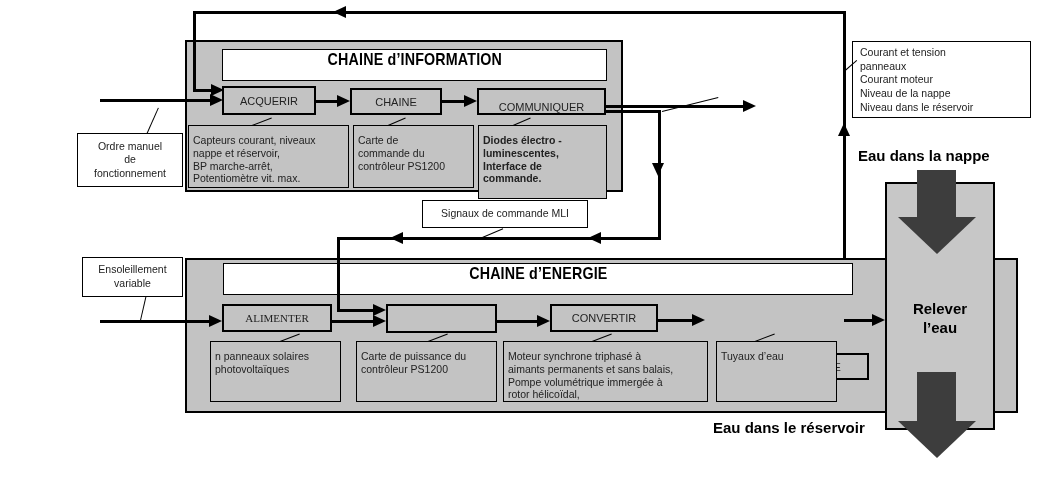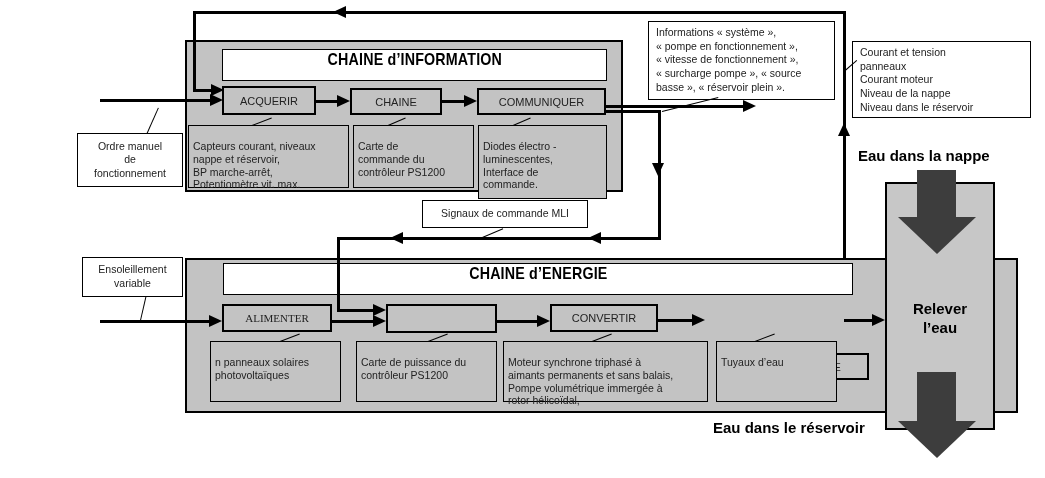--- a/index.html
+++ b/index.html
@@ -5,21 +5,21 @@
   html,body{margin:0;padding:0;background:#ffffff;}
   .canvas{position:relative;width:1045px;height:478px;background:#ffffff;overflow:hidden;
           font-family:"Liberation Sans","DejaVu Sans",sans-serif;color:#1a1a1a;}
   .abs{position:absolute;box-sizing:border-box;}
   .chain-bg{background:#c3c3c3;border:2px solid #000;z-index:1;}
   .banner{background:#ffffff;border:1px solid #000;z-index:2;display:flex;justify-content:center;}
   .banner-text{font-weight:bold;font-size:17px;letter-spacing:0.2px;transform:scaleX(0.84);white-space:nowrap;color:#000;}
   .fn{background:#c3c3c3;border:2.5px solid #000;z-index:2;display:flex;align-items:center;justify-content:center;
       font-size:11px;color:#222;white-space:nowrap;}
   .desc{background:#c3c3c3;border:1.5px solid #000;z-index:2;font-size:10.5px;line-height:1.22;
-        padding:14px 4px;white-space:pre-line;color:#222;}
+        padding:8px 4px;white-space:pre-line;color:#222;}
   .note{background:#ffffff;border:1.5px solid #000;z-index:2;font-size:10.5px;line-height:1.3;
         white-space:pre-line;color:#222;}
   .note.center{display:flex;align-items:center;justify-content:center;text-align:center;}
   .note.pad{padding:4px 7px;}
   .hl{background:#000;height:3px;z-index:6;}
   .vl{background:#000;width:3px;z-index:6;}
   .slash{height:0;border-top:1.5px solid #000;z-index:6;transform-origin:left center;}
   .ah{width:0;height:0;z-index:7;}
   .ah-r{border-top:6px solid transparent;border-bottom:6px solid transparent;border-left:13px solid #000;}
   .ah-l{border-top:6px solid transparent;border-bottom:6px solid transparent;border-right:13px solid #000;}
@@ -39,31 +39,31 @@
   <div class="abs chain-bg" style="left:185px;top:40px;width:438px;height:152px;"></div>
   <div class="abs banner" style="left:222px;top:49px;width:385px;height:32px;">
     <span class="banner-text">CHAINE d’INFORMATION</span>
   </div>
   <div class="abs fn" style="left:222px;top:86px;width:94px;height:29px;">
       <span>ACQUERIR</span>
     </div>
   <div class="abs fn" style="left:350px;top:88px;width:92px;height:27px;">
       <span>CHAINE</span>
     </div>
-  <div class="abs fn" style="left:477px;top:88px;width:129px;height:27px;">
+  <div class="abs fn" style="left:477px;top:88px;width:129px;height:27px;align-items:flex-end;">
       <span>COMMUNIQUER</span>
     </div>
   <div class="abs desc" style="left:188px;top:125px;width:161px;height:63px;">Capteurs courant, niveaux
 nappe et réservoir,
 BP marche-arrêt,
 Potentiomètre vit. max.</div>
   <div class="abs desc" style="left:353px;top:125px;width:121px;height:63px;">Carte de
 commande du
 contrôleur PS1200</div>
-  <div class="abs desc" style="left:478px;top:125px;width:129px;height:74px;">Diodes électro -
+  <div class="abs desc" style="left:478px;top:125px;width:129px;height:74px;font-weight:bold;">Diodes électro -
 luminescentes,
 Interface de
 commande.</div>
   <div class="abs slash" style="left:252px;top:125px;width:21px;transform:rotate(-21deg);"></div>
   <div class="abs slash" style="left:388px;top:125px;width:19px;transform:rotate(-23deg);"></div>
   <div class="abs slash" style="left:513px;top:125px;width:19px;transform:rotate(-23deg);"></div>
 
   <div class="abs chain-bg" style="left:185px;top:258px;width:833px;height:155px;"></div>
   <div class="abs banner" style="left:223px;top:263px;width:630px;height:32px;">
     <span class="banner-text">CHAINE d’ENERGIE</span>
@@ -103,25 +103,20 @@
   <div class="abs whead" style="left:898px;top:421px;"></div>
   <div class="abs big-label" style="left:858px;top:147px;white-space:nowrap;">Eau dans la nappe</div>
   <div class="abs big-label" style="left:713px;top:419px;white-space:nowrap;">Eau dans le réservoir</div>
 
   <div class="abs note center" style="left:77px;top:133px;width:106px;height:54px;">Ordre manuel
 de
 fonctionnement</div>
   <div class="abs note center" style="left:82px;top:257px;width:101px;height:40px;">Ensoleillement
 variable</div>
   <div class="abs note center" style="left:422px;top:200px;width:166px;height:28px;text-align:right;">Signaux de commande MLI</div>
-  <div class="abs note pad" style="left:648px;top:21px;width:187px;height:79px;">Informations « système »,
-« pompe en fonctionnement »,
-« vitesse de fonctionnement »,
-« surcharge pompe », « source
-basse », « réservoir plein ».</div>
   <div class="abs note pad" style="left:852px;top:41px;width:179px;height:77px;">Courant et tension
 panneaux
 Courant moteur
 Niveau de la nappe
 Niveau dans le réservoir</div>
 
   <div class="abs slash" style="left:147px;top:133px;width:28px;transform:rotate(-66deg);"></div>
   <div class="abs slash" style="left:140px;top:322px;width:27px;transform:rotate(-77deg);"></div>
   <div class="abs slash" style="left:480px;top:238px;width:25px;transform:rotate(-23deg);"></div>
   <div class="abs slash" style="left:662px;top:111px;width:58px;transform:rotate(-14deg);"></div>

